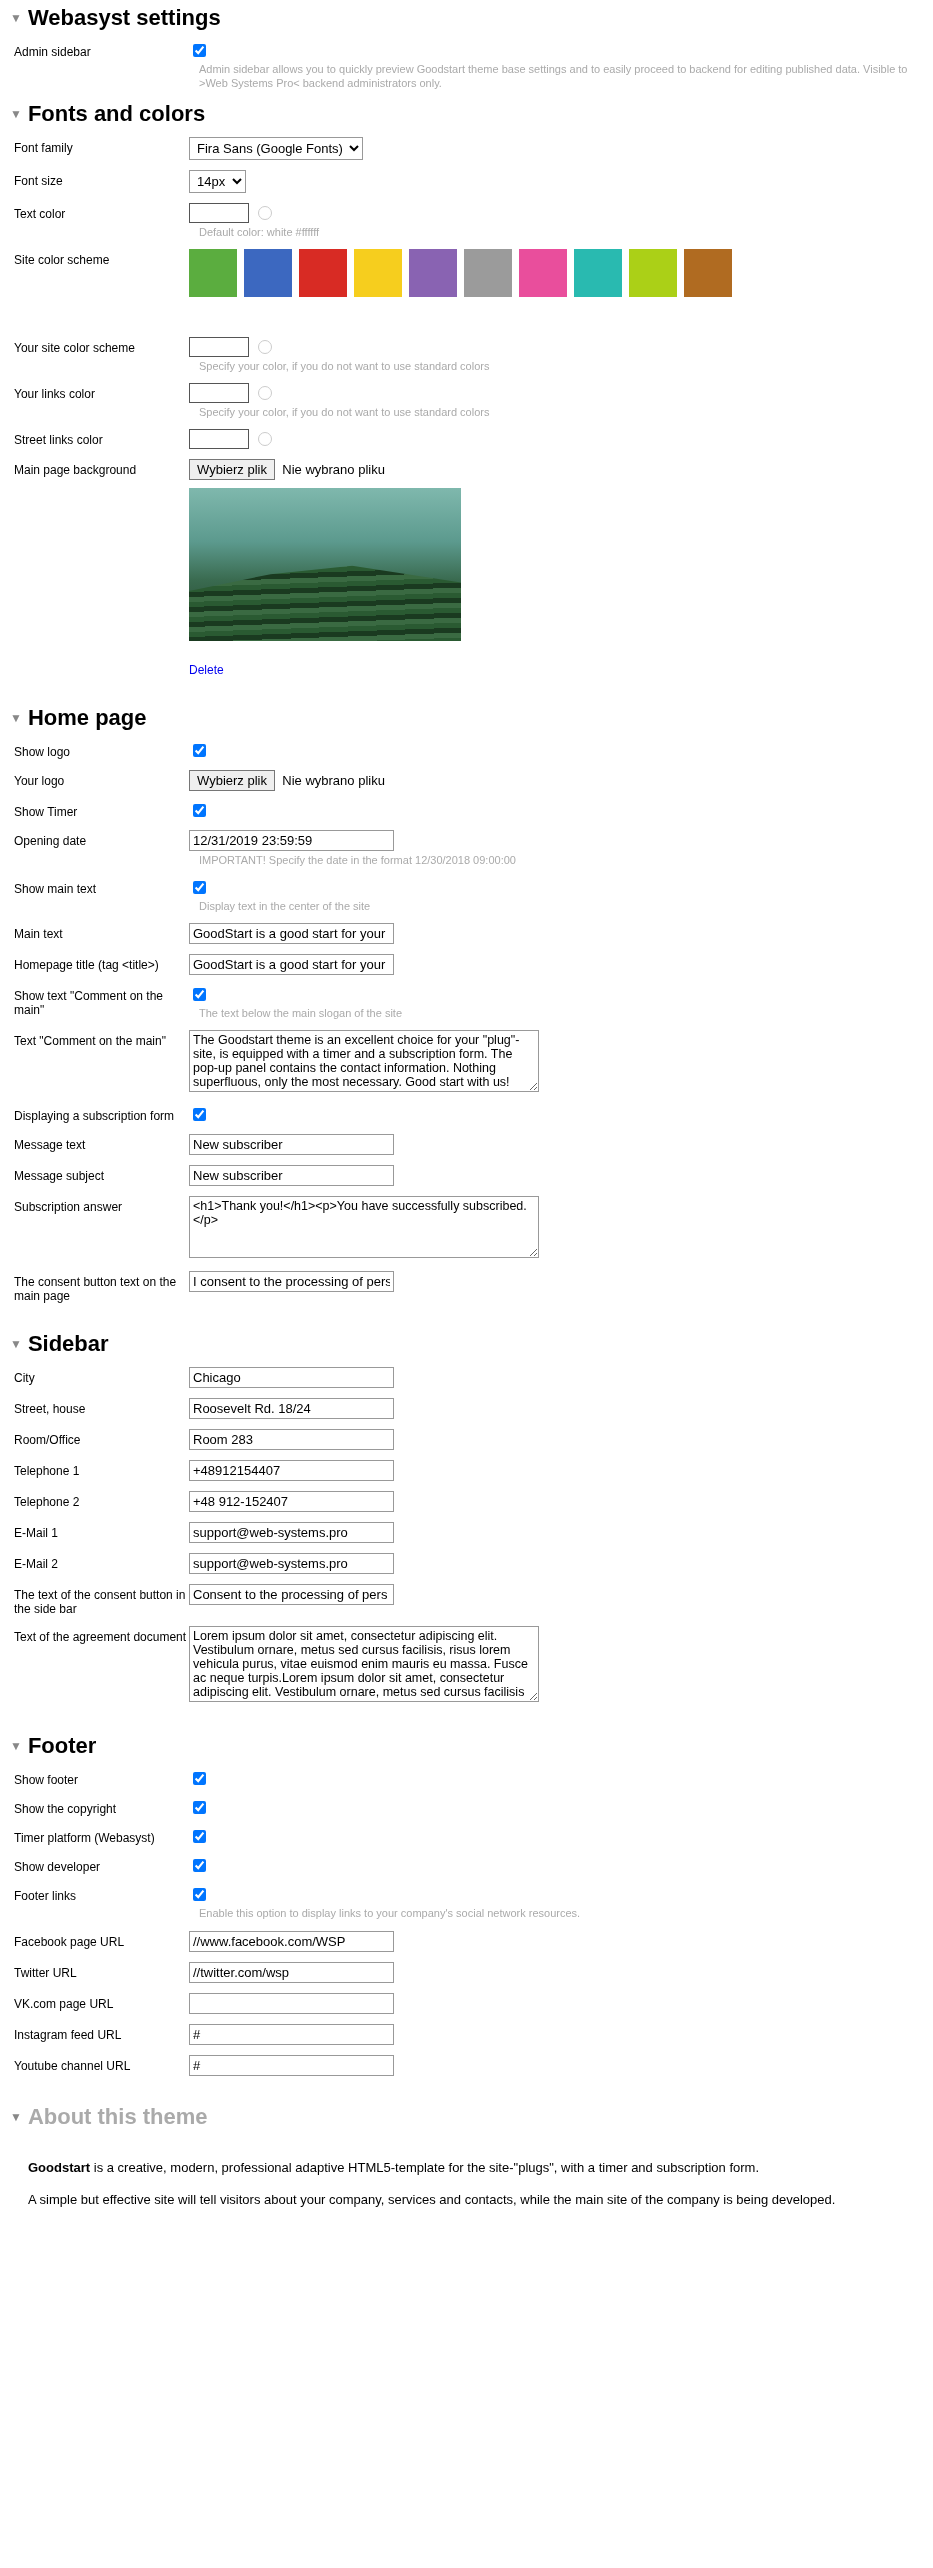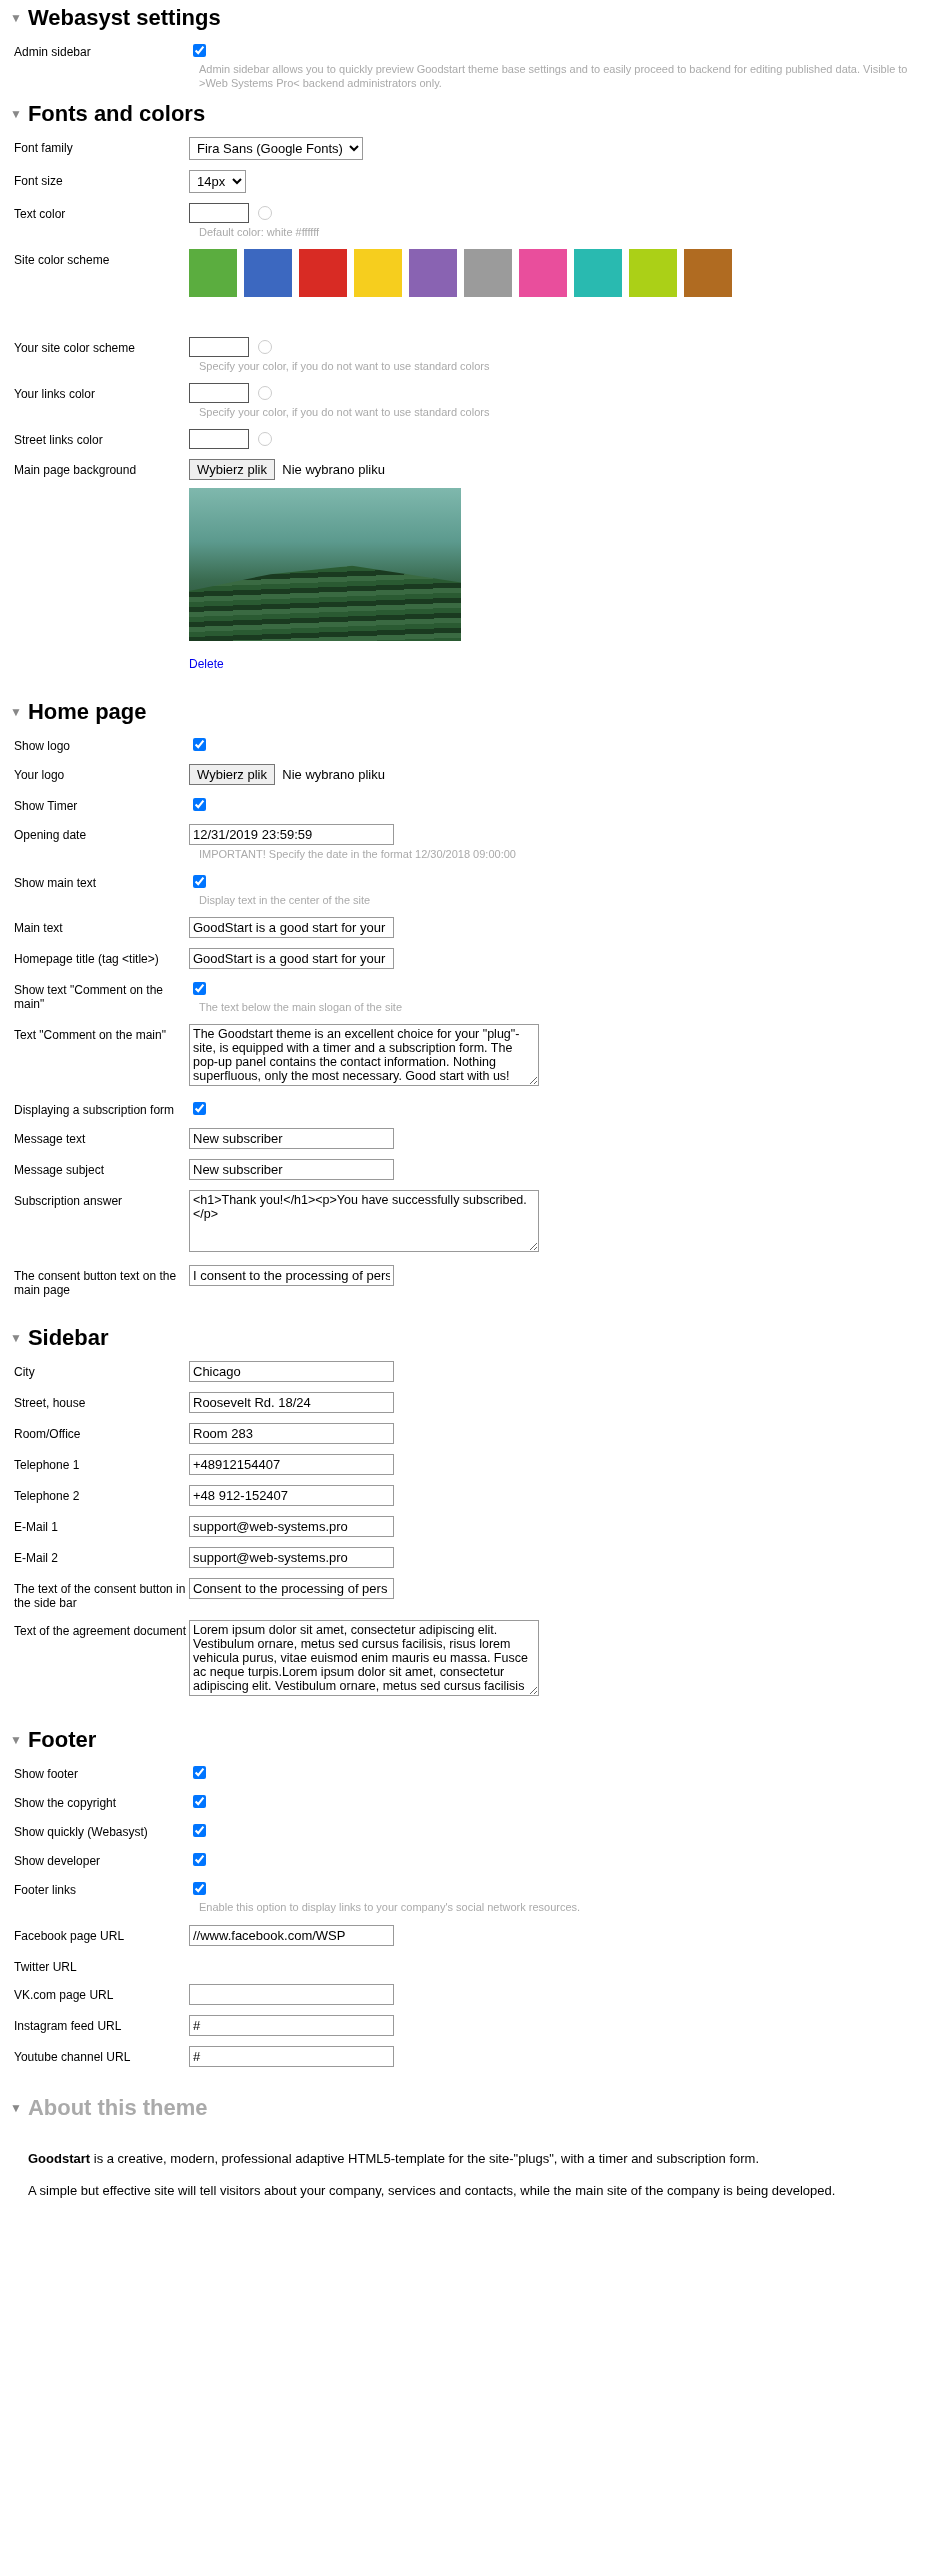--- a/index.html
+++ b/index.html
@@ -91,21 +91,21 @@
     background: linear-gradient(180deg, #7fb8ad 0%, #5c9a8e 35%, #3a6b50 60%, #1e3a24 100%);
     position: relative;
     overflow: hidden;
   }
   .bg-preview::before {
     content:"";
     position:absolute; left:0; right:0; bottom:0; height:55%;
     background: repeating-linear-gradient(178deg, #2a5a32 0 5px, #1a3a20 5px 10px, #3a6a42 10px 15px);
     clip-path: polygon(0 40%, 30% 20%, 60% 10%, 100% 30%, 100% 100%, 0 100%);
   }
-  .delete-link { color: #00e; font-size: 12px; cursor: pointer; display: inline-block; margin-top: 16px; }
+  .delete-link { color: #00e; font-size: 12px; cursor: pointer; display: inline-block; margin-top: 22px; }
   select.input-text { width: auto; }
   textarea.input-text {
     width: 350px;
     resize: both;
     font-family: Arial, sans-serif;
     font-size: 12.5px;
   }
   .about-body {
     font-size: 13px;
     padding: 10px 28px;
@@ -330,40 +330,41 @@
 </div>
 <div class="field-row">
   <div class="field-label">Show footer</div>
   <div class="field-value"><input type="checkbox" checked="" style=""></div>
 </div>
 <div class="field-row">
   <div class="field-label">Show the copyright</div>
   <div class="field-value"><input type="checkbox" checked="" style=""></div>
 </div>
 <div class="field-row">
-  <div class="field-label">Show quickly (Webasyst)</div>
+  <div class="field-label">Timer platform (Webasyst)</div>
   <div class="field-value"><input type="checkbox" checked="" style=""></div>
 </div>
 <div class="field-row">
   <div class="field-label">Show developer</div>
   <div class="field-value"><input type="checkbox" checked="" style=""></div>
 </div>
 <div class="field-row">
   <div class="field-label">Footer links</div>
   <div class="field-value">
     <input type="checkbox" checked="" style="">
     <div class="help">Enable this option to display links to your company's social network resources.</div>
   </div>
 </div>
 <div class="field-row">
   <div class="field-label">Facebook page URL</div>
   <div class="field-value"><input class="input-text" value="//www.facebook.com/WSP" style=""></div>
 </div>
 <div class="field-row">
   <div class="field-label">Twitter URL</div>
+  <div class="field-value"><input class="input-text" value="//twitter.com/wsp" style=""></div>
 </div>
 <div class="field-row">
   <div class="field-label">VK.com page URL</div>
   <div class="field-value"><input class="input-text" value="" style=""></div>
 </div>
 <div class="field-row">
   <div class="field-label">Instagram feed URL</div>
   <div class="field-value"><input class="input-text" value="#" style=""></div>
 </div>
 <div class="field-row">

